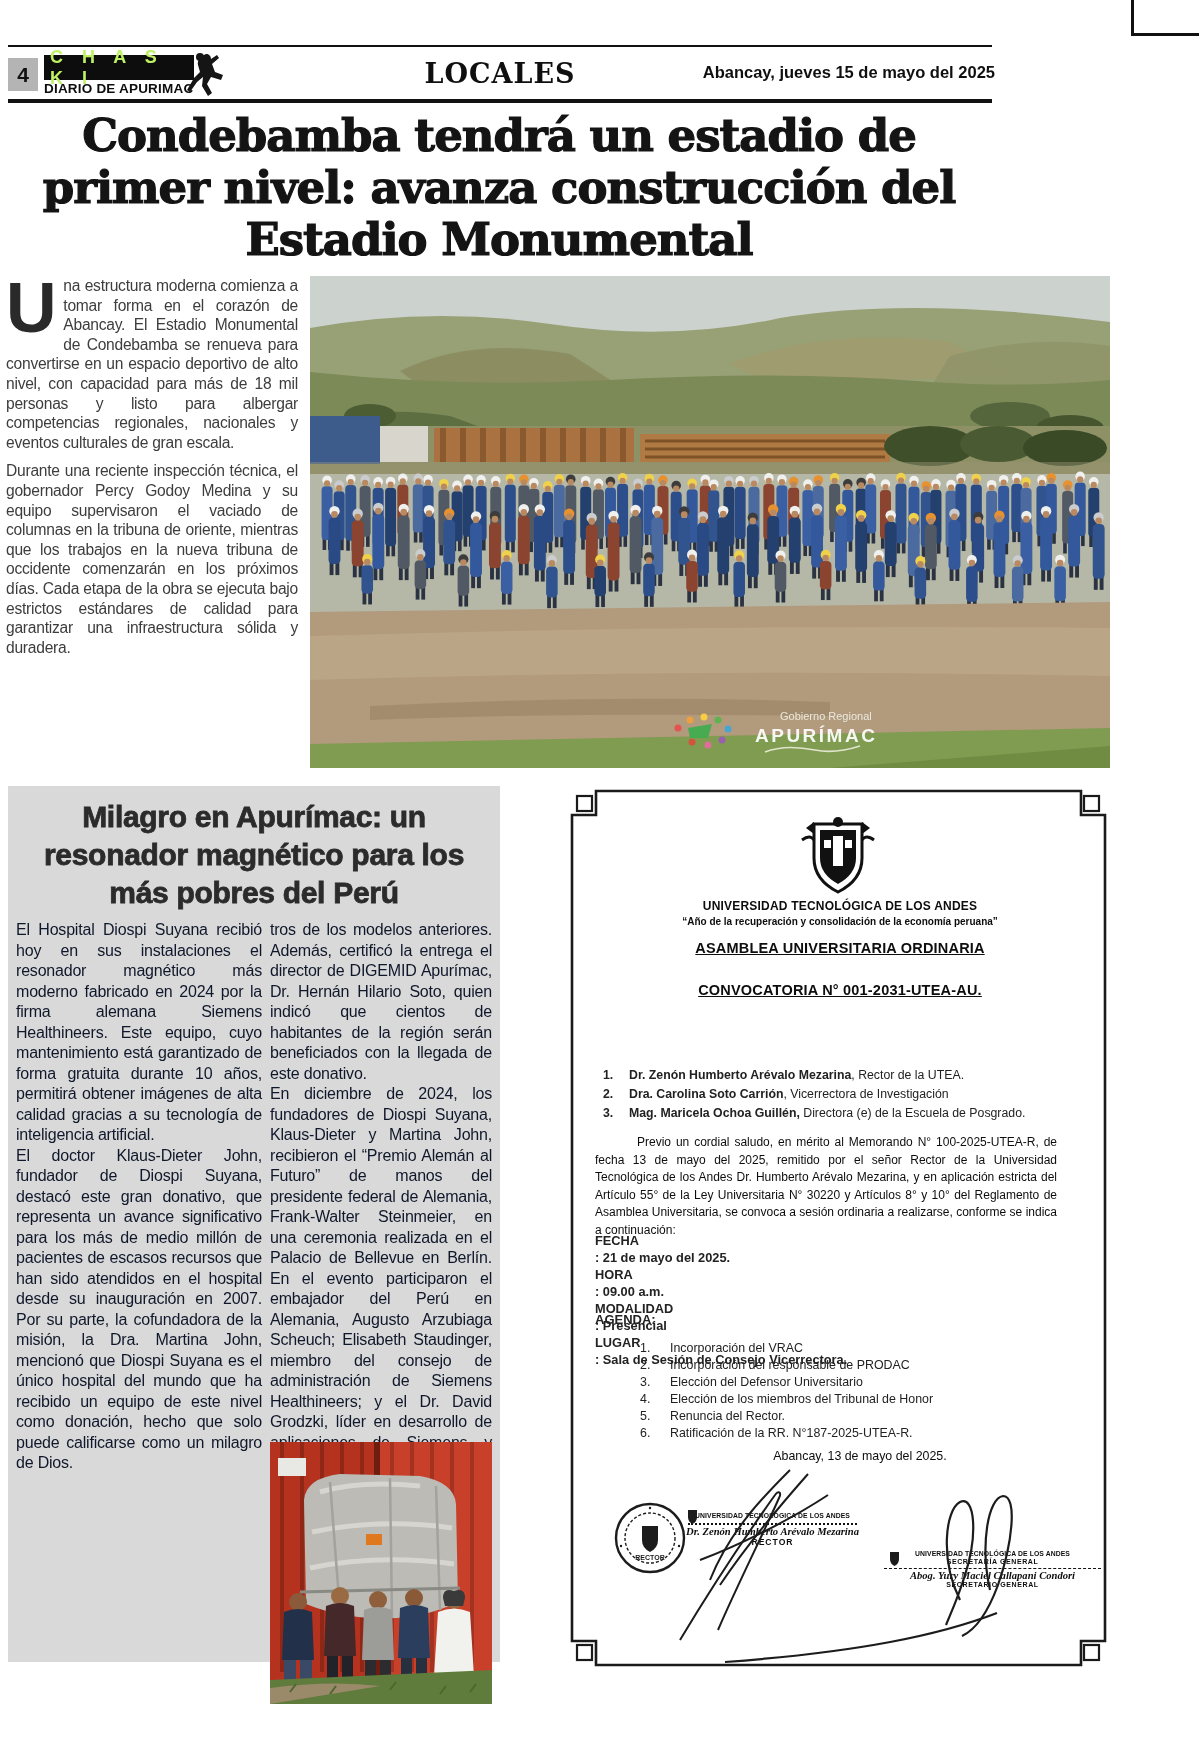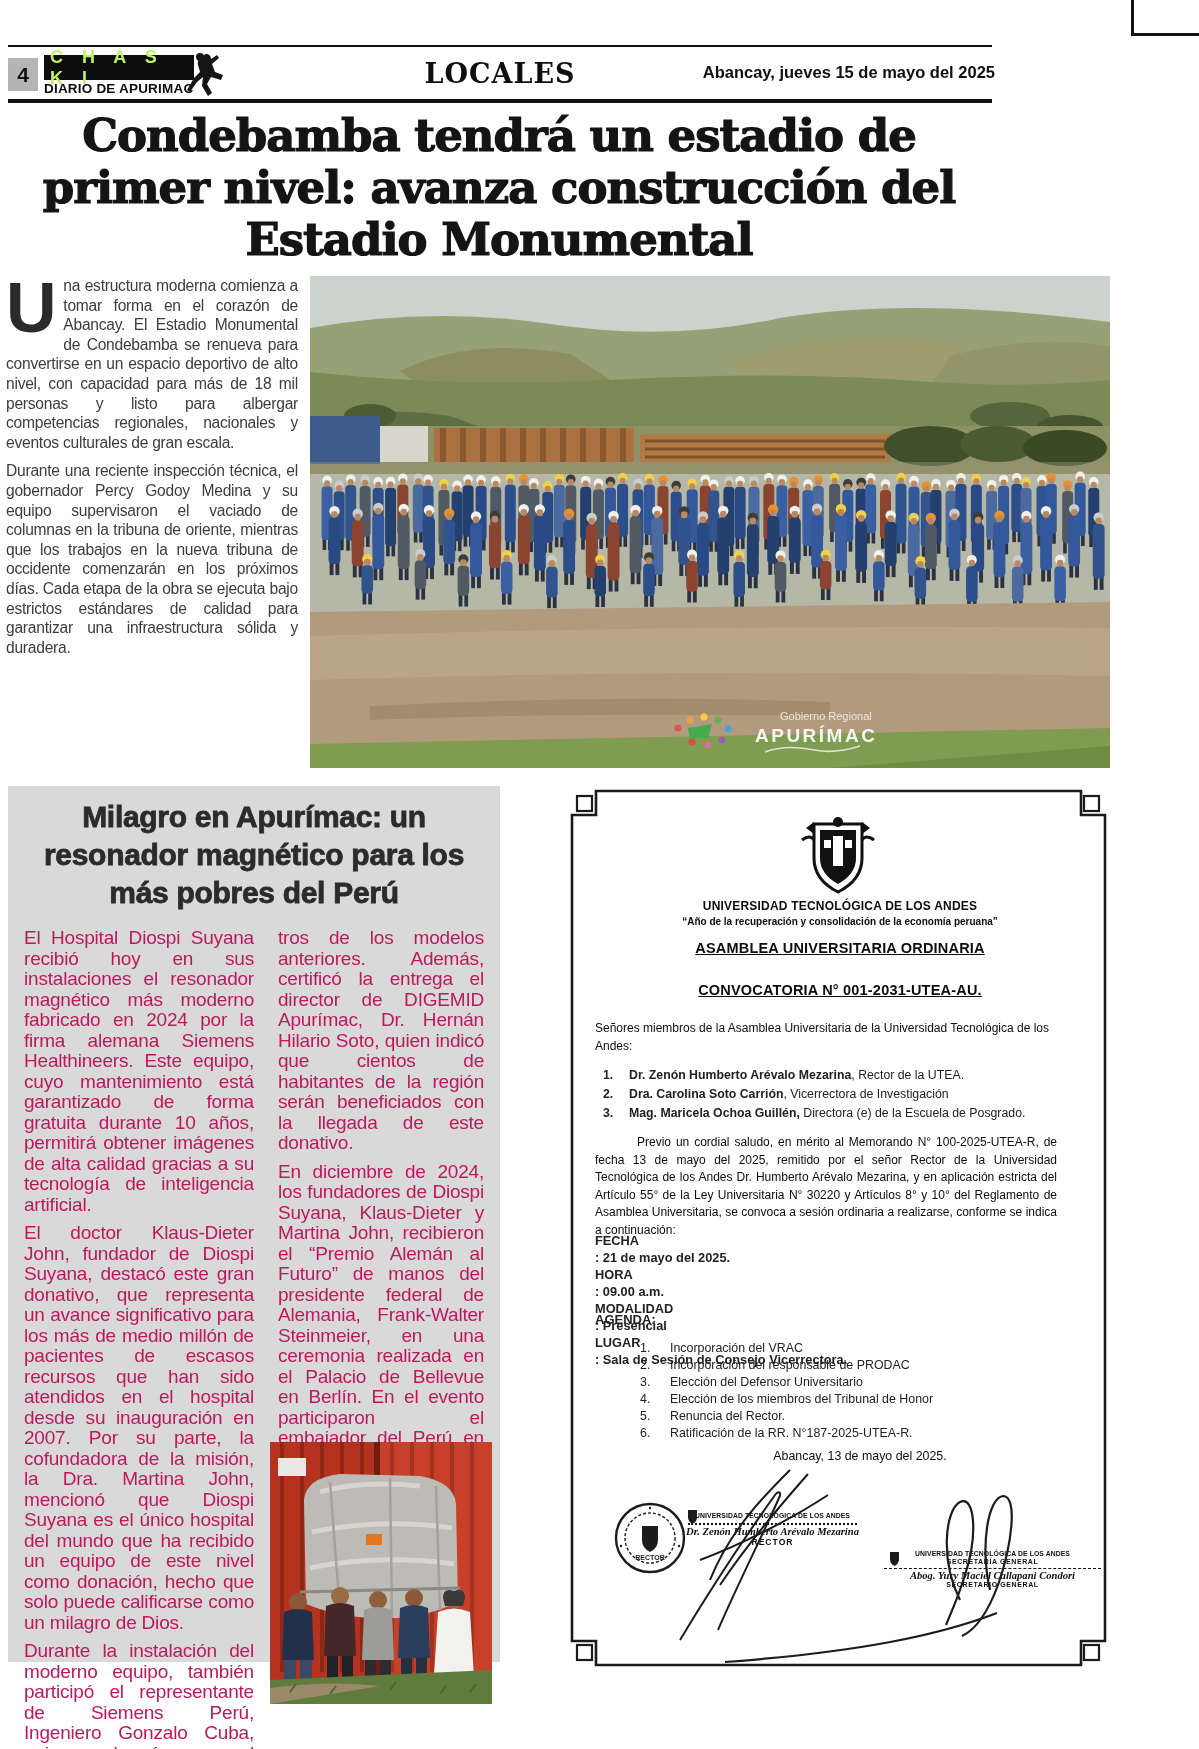--- a/index.html
+++ b/index.html
@@ -30,21 +30,21 @@
            padding:4px 7px 0 0;}
   
   #photo1{left:310px;top:276px;width:800px;height:492px;}
   #photo2{left:270px;top:1442px;width:222px;height:262px;}
   
   #graypanel{left:8px;top:786px;width:492px;height:876px;background:#d9d9d9;}
   #headline2{left:18px;top:798px;width:472px;text-align:center;font-weight:bold;
              font-size:30px;line-height:38px;letter-spacing:-0.3px;color:#2b2b2b;
              -webkit-text-stroke:0.8px #2b2b2b;}
   .a2col{top:920px;}
-  .a2col p{margin:8px;font-size:19px;line-height:20.5px;text-align:justify;color:#be185d;
+  .a2col p{margin:0;font-size:16px;line-height:20.5px;text-align:justify;color:#0f172a;
            letter-spacing:-0.2px;}
   #a2col1{left:16px;width:246px;}
   #a2col2{left:270px;width:222px;}
   
   #noticeborder{left:560px;top:782px;width:556px;height:892px;}
   .ncenter{text-align:center;font-weight:bold;color:#0d0d0d;}
   #n-univ{left:600px;top:899px;width:480px;font-size:12px;letter-spacing:.2px;}
   #n-motto{left:600px;top:916px;width:480px;font-size:10px;}
   #n-title1{left:600px;top:940px;width:480px;font-size:14.5px;text-decoration:underline;letter-spacing:.2px;}
   #n-title2{left:600px;top:982px;width:480px;font-size:14.5px;text-decoration:underline;letter-spacing:.2px;}
@@ -722,21 +722,20 @@
       <text id="wm-big" x="445" y="466" font-size="19" font-weight="bold" letter-spacing="2.5" fill="#ffffff" font-family="Liberation Sans,sans-serif">APURÍMAC</text>
       <path d="M455 476 q20 -8 50 -2 q20 4 45 -4" stroke="#e9ead8" stroke-width="1.6" fill="none"></path>
     </g>
   </svg>
 
   <div class="abs" id="graypanel"></div>
   <div class="abs" id="headline2">Milagro en Apurímac: un resonador magnético para los más pobres del Perú</div>
   <div class="abs a2col" id="a2col1">
     <p>El Hospital Diospi Suyana recibió hoy en sus instalaciones el resonador magnético más moderno fabricado en 2024 por la firma alemana Siemens Healthineers. Este equipo, cuyo mantenimiento está garantizado de forma gratuita durante 10 años, permitirá obtener imágenes de alta calidad gracias a su tecnología de inteligencia artificial.</p>
     <p>El doctor Klaus-Dieter John, fundador de Diospi Suyana, destacó este gran donativo, que representa un avance significativo para los más de medio millón de pacientes de escasos recursos que han sido atendidos en el hospital desde su inauguración en 2007. Por su parte, la cofundadora de la misión, la Dra. Martina John, mencionó que Diospi Suyana es el único hospital del mundo que ha recibido un equipo de este nivel como donación, hecho que solo puede calificarse como un milagro de Dios.</p>
-    <p>Durante la instalación del moderno equipo, también participó el representante de Siemens Perú, Ingeniero Gonzalo Cuba, quien subrayó que el resonador utiliza solo 0,7 litros de helio para la refrigeración magnética, en lugar de los 1500 li-</p>
   </div>
   <div class="abs a2col" id="a2col2">
     <p>tros de los modelos anteriores. Además, certificó la entrega el director de DIGEMID Apurímac, Dr. Hernán Hilario Soto, quien indicó que cientos de habitantes de la región serán beneficiados con la llegada de este donativo.</p>
     <p>En diciembre de 2024, los fundadores de Diospi Suyana, Klaus-Dieter y Martina John, recibieron el “Premio Alemán al Futuro” de manos del presidente federal de Alemania, Frank-Walter Steinmeier, en una ceremonia realizada en el Palacio de Bellevue en Berlín. En el evento participaron el embajador del Perú en Alemania, Augusto Arzubiaga Scheuch; Elisabeth Staudinger, miembro del consejo de administración de Siemens Healthineers; y el Dr. David Grodzki, líder en desarrollo de aplicaciones de Siemens y galardonado con el mismo premio en 2023.</p>
   </div>
 
   <svg class="abs" id="photo2" viewBox="0 0 222 262" preserveAspectRatio="none">
     <rect width="222" height="262" fill="#b5321f"></rect>
     <rect x="108" y="0" width="114" height="262" fill="#c8402a"></rect>
     <g stroke="#8f2717" stroke-width="4">
@@ -813,21 +812,20 @@
     <rect x="45" y="26" width="7" height="8" fill="#fff"></rect>
     <circle cx="38" cy="8" r="5" fill="#111"></circle>
     <path d="M6 14 L14 8 L14 20 Z M70 14 L62 8 L62 20 Z" fill="#111"></path>
     <path d="M2 26 Q10 20 14 26 M74 26 Q66 20 62 26" stroke="#111" stroke-width="3" fill="none"></path>
   </svg>
 
   <div class="abs ncenter" id="n-univ">UNIVERSIDAD TECNOLÓGICA DE LOS ANDES</div>
   <div class="abs ncenter" id="n-motto">“Año de la recuperación y consolidación de la economía peruana”</div>
   <div class="abs ncenter" id="n-title1">ASAMBLEA UNIVERSITARIA ORDINARIA</div>
   <div class="abs ncenter" id="n-title2">CONVOCATORIA N° 001-2031-UTEA-AU.</div>
-  <div class="abs ntext" id="n-salut">Señores miembros de la Asamblea Universitaria de la Universidad Tecnológica de los Andes:</div>
 
   <div class="abs" id="n-members">
     <div class="nmrow">
         <span class="num b">1.</span>
         <span><span class="b">Dr. Zenón Humberto Arévalo Mezarina</span><span>, Rector de la UTEA.</span></span>
       </div>
     <div class="nmrow">
         <span class="num b">2.</span>
         <span><span class="b">Dra. Carolina Soto Carrión</span><span>, Vicerrectora de Investigación</span></span>
       </div>

